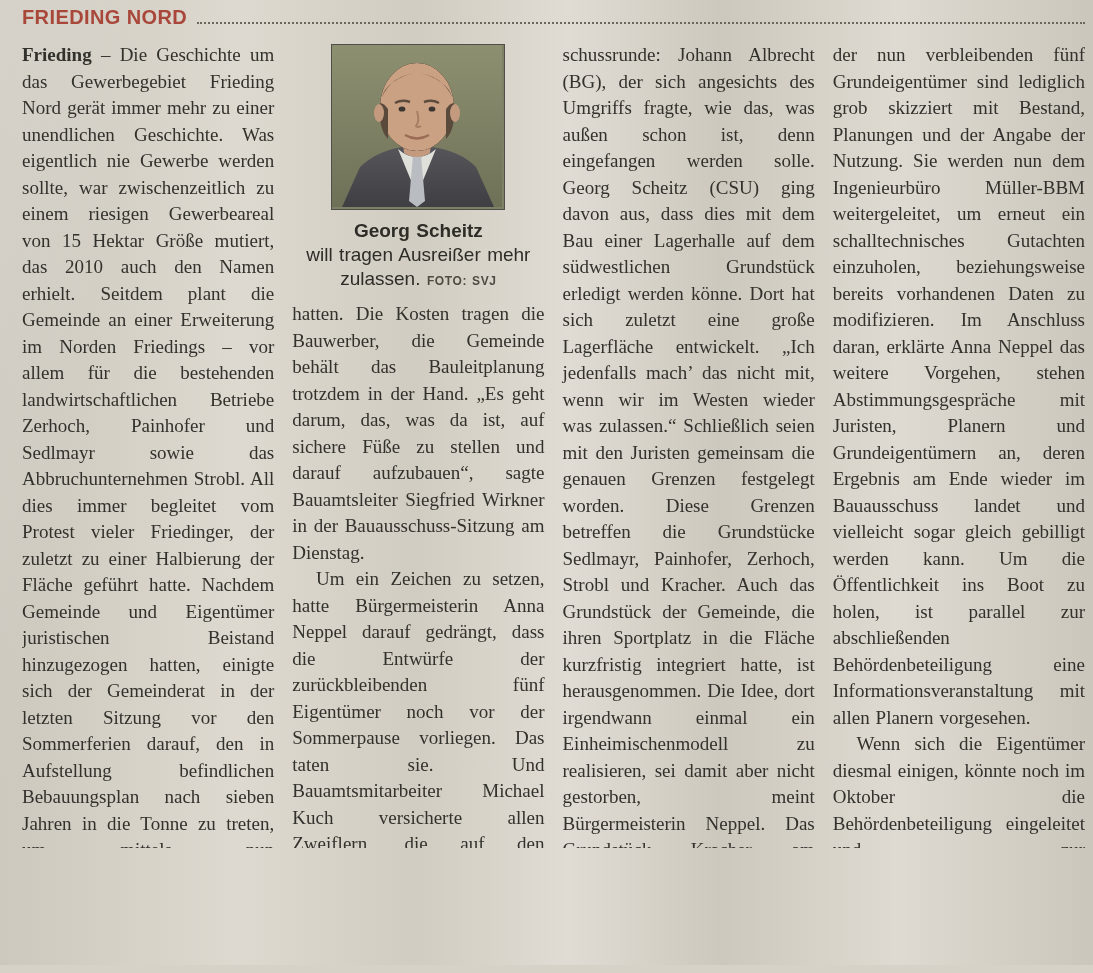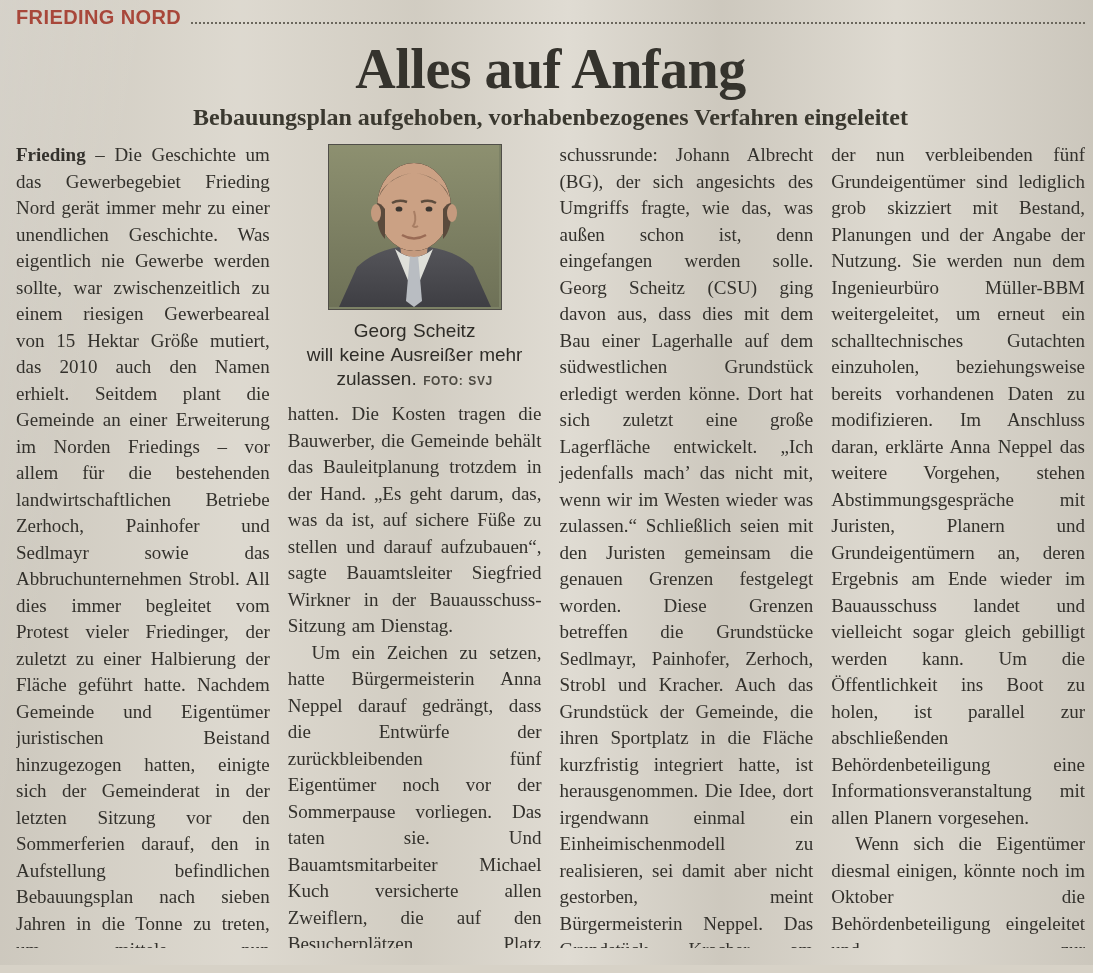--- a/index.html
+++ b/index.html
@@ -7,21 +7,21 @@
     width:1093px;height:973px;
     font-family:"Liberation Serif", serif;
     color:#33312c;
     background:#d7d2c7;
     overflow:hidden;
   }
   .page{
     position:relative;
     width:1093px;height:965px;
     box-sizing:border-box;
-    padding:6px 8px 0 16px;
+    padding:6px 8px 0 22px;
     background:
       linear-gradient(100deg, rgba(255,255,255,.18) 0%, rgba(255,255,255,0) 12%),
       linear-gradient(90deg, rgba(0,0,0,.05) 0%, rgba(255,255,255,.14) 22%, rgba(0,0,0,.03) 38%, rgba(255,255,255,.20) 52%, rgba(0,0,0,.05) 66%, rgba(255,255,255,.16) 82%, rgba(0,0,0,.06) 100%),
       #d8d3c8;
   }
   
   .kicker-row{
     display:flex;align-items:baseline;
     height:24px;
   }
@@ -87,43 +87,39 @@
   .photo-frame svg{display:block;}
   figcaption{
     font-family:"Liberation Sans", sans-serif;
     font-size:19px;
     line-height:24px;
     color:#2e2c27;
     margin-top:9px;
     text-align:center;
     text-indent:0;
   }
-  .cap-name{font-weight:normal;display:block;}
+  .cap-name{font-weight:bold;display:block;}
   .credit{
     font-size:12px;
     letter-spacing:.6px;
     color:#4e4b43;
     text-transform:uppercase;
     font-weight:bold;
   }
 </style>
 </head>
 <body>
 
 <div class="page">
 
   <header class="kicker-row">
     <span class="kicker">FRIEDING NORD</span>
     <span class="dotted-leader"></span>
   </header>
 
-  <div class="headline-block">
-    <h1 class="headline">Alles auf Anfang</h1>
-    <h2 class="subheadline">Bebauungsplan aufgehoben, vorhabenbezogenes Verfahren eingeleitet</h2>
-  </div>
 
   <main class="columns">
 
     <div class="col">
       <p class="lead"><b class="lead-loc">Frieding</b><span> – Die Geschichte um das Gewerbegebiet Frieding Nord gerät immer mehr zu einer unendlichen Geschichte. Was eigentlich nie Gewerbe werden sollte, war zwischenzeitlich zu einem riesigen Gewerbeareal von 15 Hektar Größe mutiert, das 2010 auch den Namen erhielt. Seitdem plant die Gemeinde an einer Erweiterung im Norden Friedings – vor allem für die bestehenden landwirtschaftlichen Betriebe Zerhoch, Painhofer und Sedlmayr sowie das Abbruchunternehmen Strobl. All dies immer begleitet vom Protest vieler Friedinger, der zuletzt zu einer Halbierung der Fläche geführt hatte. Nachdem Gemeinde und Eigentümer juristischen Beistand hinzugezogen hatten, einigte sich der Gemeinderat in der letzten Sitzung vor den Sommerferien darauf, den in Aufstellung befindlichen Bebauungsplan nach sieben Jahren in die Tonne zu treten, um mittels nun vorhabenbezogener Bebauungspläne neu anzufangen und der aus dem Ruder gelaufenen Planung eine Basis zu geben. Auf einem schnelleren Weg, wie die Juristen dem Gemeinderat schon im Oktober versichert</span></p>
     </div>
 
     <div class="col">
       <figure class="photo-figure">
         <span class="photo-frame">
@@ -161,21 +157,21 @@
             <path d="M63 58 Q70 54 78 57" stroke="#5d4c3d" stroke-width="2.5" fill="none"></path>
             <path d="M92 57 Q100 54 107 58" stroke="#5d4c3d" stroke-width="2.5" fill="none"></path>
             <ellipse cx="70" cy="64" rx="3.4" ry="2.6" fill="#3c3630"></ellipse>
             <ellipse cx="100" cy="64" rx="3.4" ry="2.6" fill="#3c3630"></ellipse>
 
             <path d="M85 66 Q88 76 84 81 Q86 83 89 81" stroke="#a87e64" stroke-width="2" fill="none"></path>
             <path d="M73 90 Q85 97 97 90" stroke="#9a6b55" stroke-width="2.5" fill="none"></path>
           </svg>
         </span>
         <figcaption>
-          <span class="cap-name">Georg Scheitz</span><span>will keine Ausreißer mehr zulassen.</span> <span class="credit">FOTO: SVJ</span>
+          <span class="cap-name">Georg Scheitz</span><span>will tragen Ausreißer mehr zulassen.</span> <span class="credit">FOTO: SVJ</span>
         </figcaption>
       </figure>
       <p>hatten. Die Kosten tragen die Bauwerber, die Gemeinde behält das Bauleitplanung trotzdem in der Hand. „Es geht darum, das, was da ist, auf sichere Füße zu stellen und darauf aufzubauen“, sagte Bauamtsleiter Siegfried Wirkner in der Bauausschuss-Sitzung am Dienstag.</p>
       <p class="indent">Um ein Zeichen zu setzen, hatte Bürgermeisterin Anna Neppel darauf gedrängt, dass die Entwürfe der zurückbleibenden fünf Eigentümer noch vor der Sommerpause vorliegen. Das taten sie. Und Bauamtsmitarbeiter Michael Kuch versicherte allen Zweiflern, die auf den Besucherplätzen Platz genommnen hatten, dass „alles, was außerhalb ist, nicht genehmigt wird“.</p>
 
     </div>
 
     <div class="col">
       <p>schussrunde: Johann Albrecht (BG), der sich angesichts des Umgriffs fragte, wie das, was außen schon ist, denn eingefangen werden solle. Georg Scheitz (CSU) ging davon aus, dass dies mit dem Bau einer Lagerhalle auf dem südwestlichen Grundstück erledigt werden könne. Dort hat sich zuletzt eine große Lagerfläche entwickelt. „Ich jedenfalls mach’ das nicht mit, wenn wir im Westen wieder was zulassen.“ Schließlich seien mit den Juristen gemeinsam die genauen Grenzen festgelegt worden. Diese Grenzen betreffen die Grundstücke Sedlmayr, Painhofer, Zerhoch, Strobl und Kracher. Auch das Grundstück der Gemeinde, die ihren Sportplatz in die Fläche kurzfristig integriert hatte, ist herausgenommen. Die Idee, dort irgendwann einmal ein Einheimischenmodell zu realisieren, sei damit aber nicht gestorben, meint Bürgermeisterin Neppel. Das Grundstück Kracher am Ortsausgang von Frieding Richtung Drößling bleibt im Umgriff und soll in vier Teile aufgeteilt werden, um dort Platz für Handwerksbetriebe zuzulassen.</p>
 

